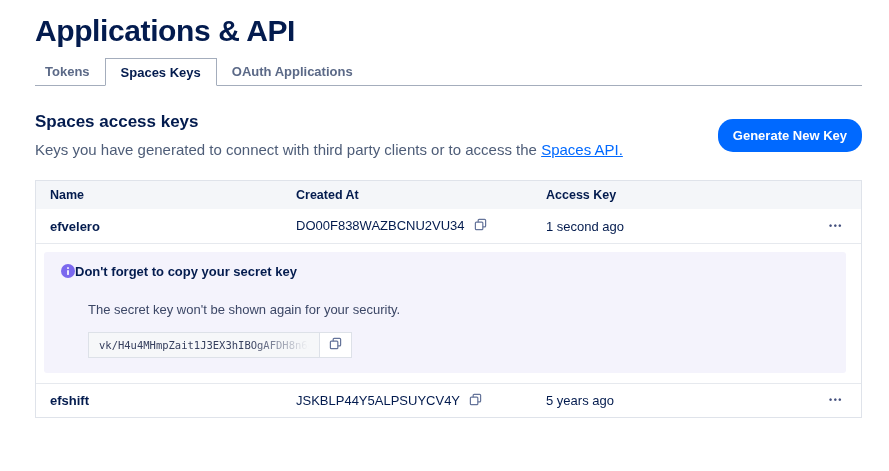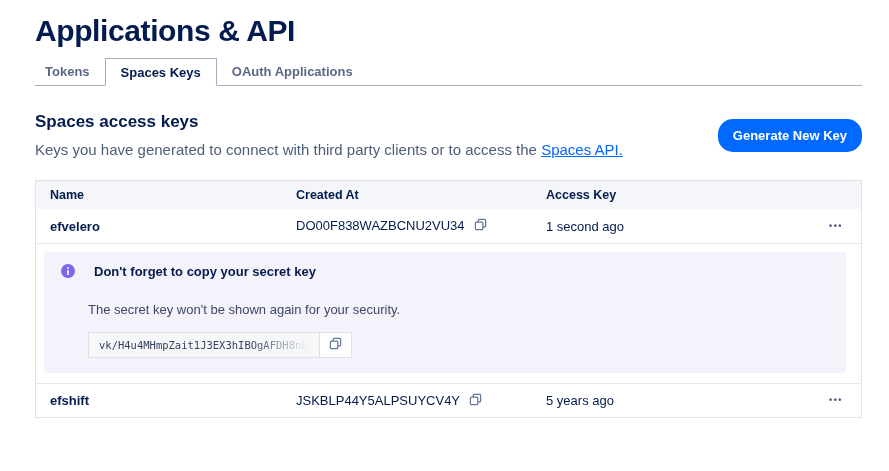--- a/index.html
+++ b/index.html
@@ -93,21 +93,21 @@
   
   .notice-cell{
     border-top:1px solid var(--border-row);
     padding:8px 15px 10px 8px;background:#fff;
   }
   .notice-box{
     background:var(--lavender);
     padding:12px 17px 15px;
     border-radius:3px;
   }
-  .notice-title-row{display:flex;align-items:flex-start;gap:19px;}
+  .notice-title-row{display:flex;align-items:flex-start;gap:0;}
   .info-icon{flex:0 0 14px;margin-top:0;}
   .notice-title{font-size:13px;font-weight:700;color:var(--navy);line-height:15px;}
   .notice-desc{margin:20px 0 0 27px;font-size:13px;color:#3c4766;}
   .secret-group{display:inline-flex;margin:15px 0 0 27px;}
   .secret-field{
     position:relative;overflow:hidden;
     background:var(--field-bg);
     border:1px solid var(--field-border);
     padding:6px 10px;
     font-family:"DejaVu Sans Mono",monospace;

